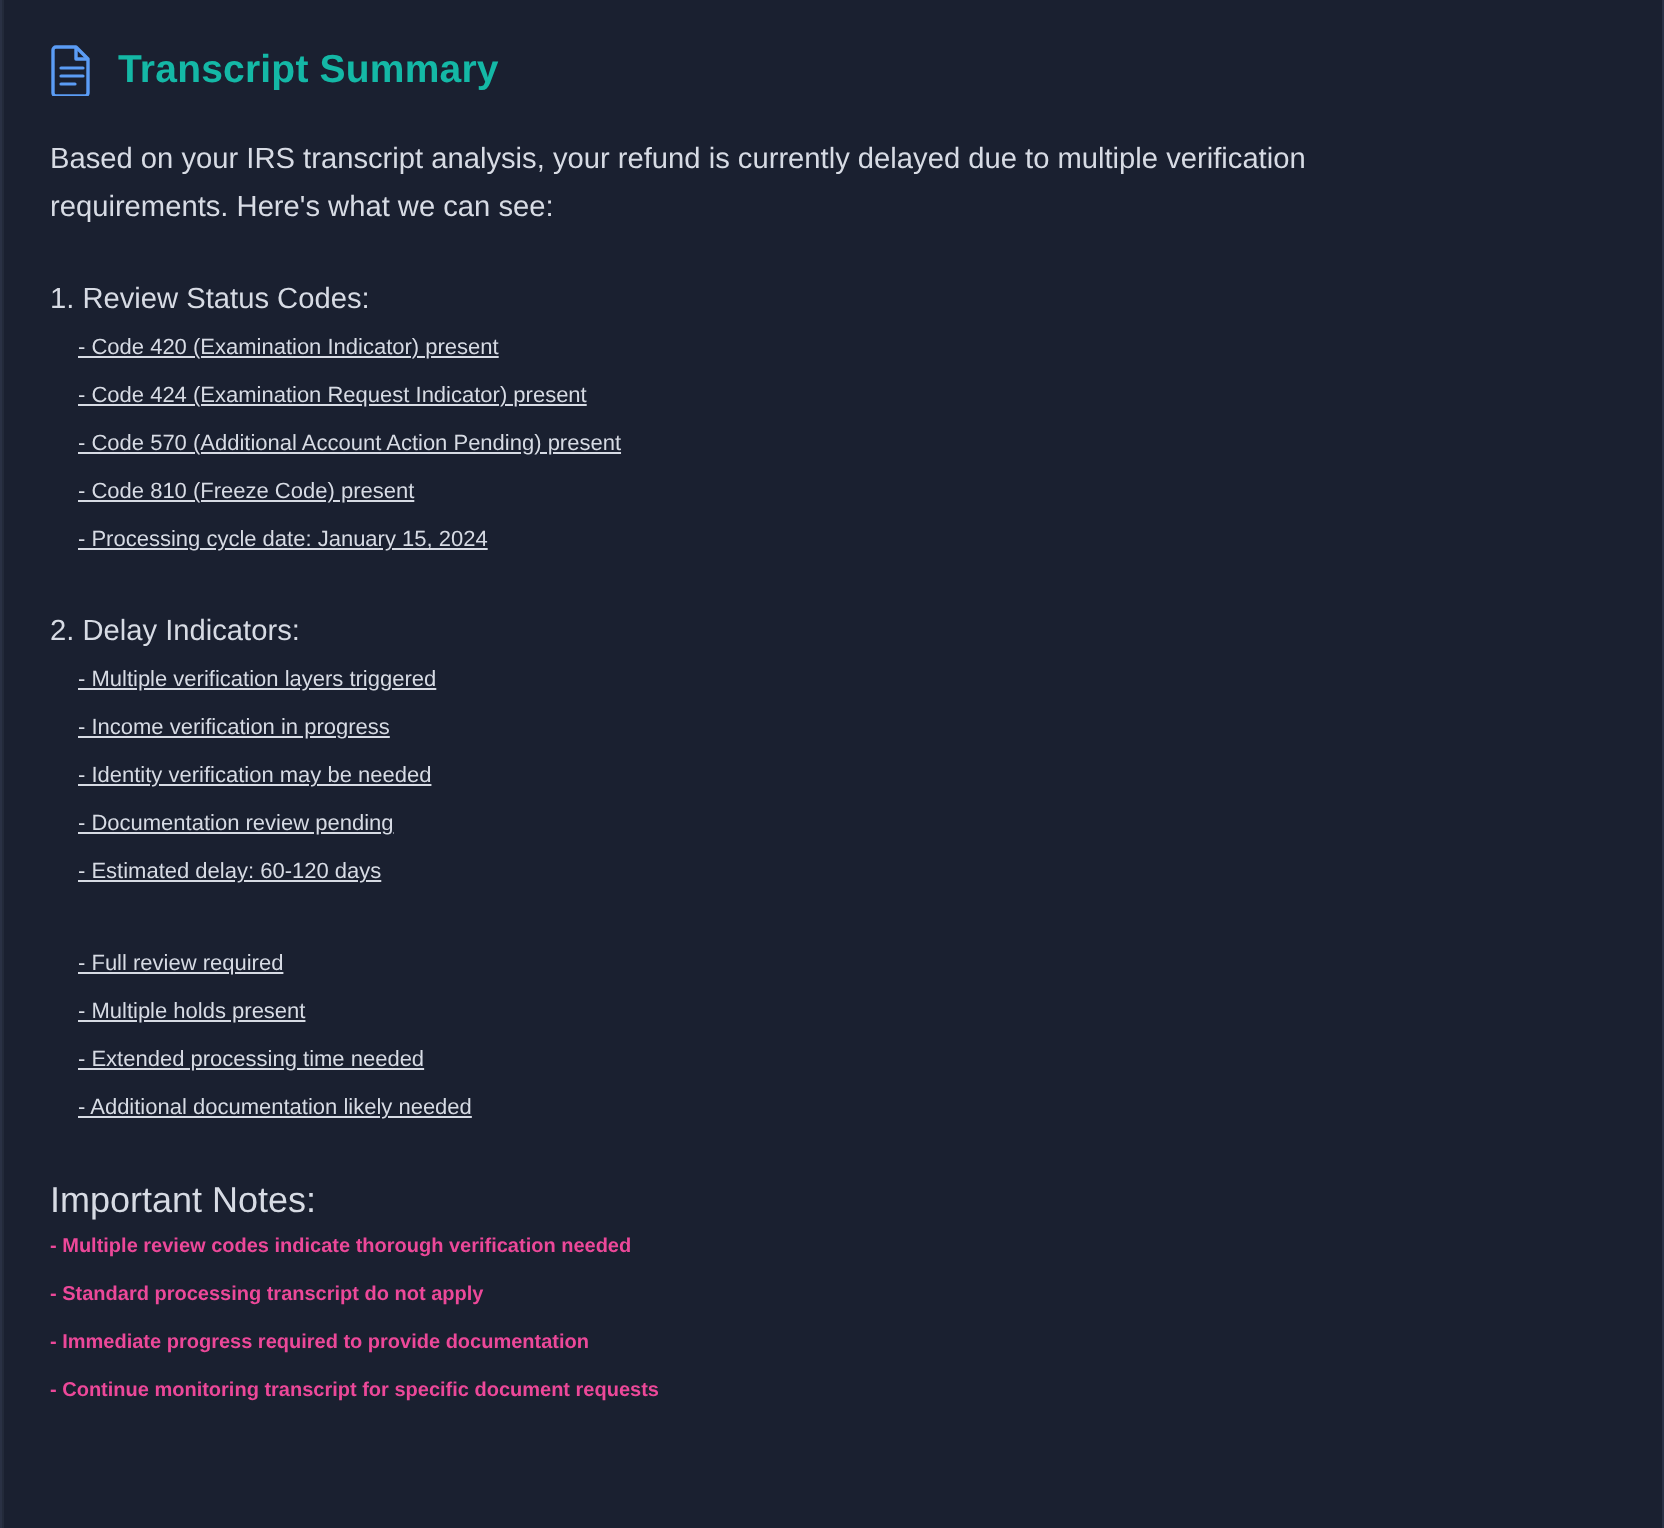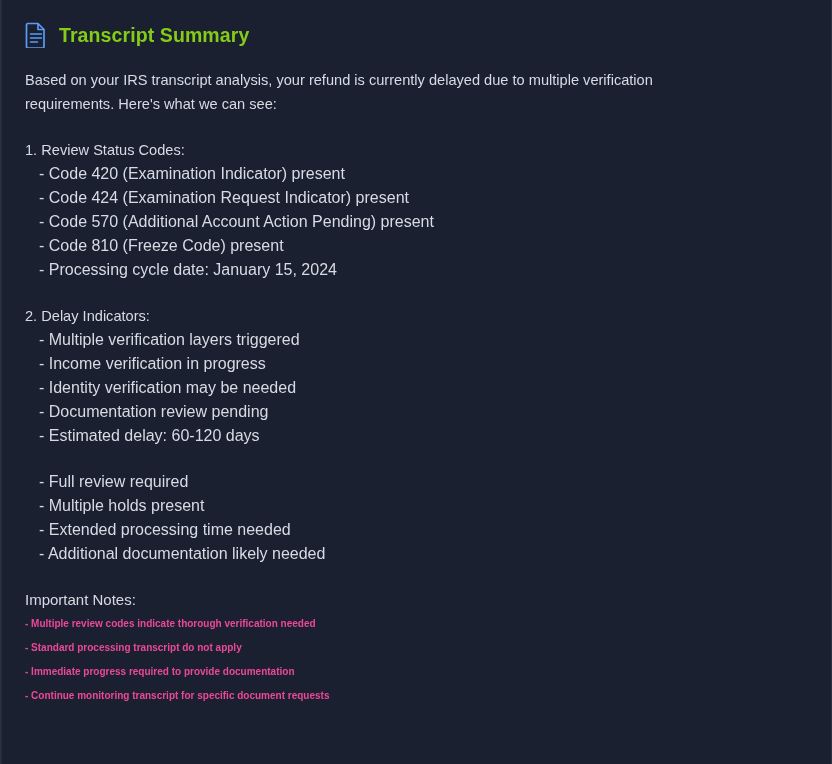--- a/index.html
+++ b/index.html
@@ -33,21 +33,21 @@
   .doc-icon {
     width: 22px;
     height: 26px;
     flex: 0 0 auto;
     display: block;
   }
   .title {
     font-size: 19.5px;
     font-weight: bold;
     letter-spacing: 0.1px;
-    color: #84cc16;
+    color: #14b8a6;
   }
   .intro {
     font-size: 14.6px;
     line-height: 24px;
     color: #d7dbe4;
     max-width: 710px;
     margin-bottom: 22px;
     white-space: pre-wrap;
   }
   .section {
@@ -58,27 +58,28 @@
     font-size: 14.6px;
     line-height: 24px;
     color: #d7dbe4;
   }
   .bullets {
     list-style: none;
     margin: 0;
     padding: 0;
   }
   .bullets li {
-    font-size: 16px;
+    font-size: 11px;
     line-height: 24px;
     color: #d7dbe4;
     padding-left: 14px;
+    text-decoration: underline;
   }
   .notes-title {
-    font-size: 15px;
+    font-size: 18px;
     line-height: 24px;
     color: #d7dbe4;
   }
   .notes-list {
     list-style: none;
     margin: 0;
     padding: 0;
   }
   .notes-list li {
     font-size: 10px;

